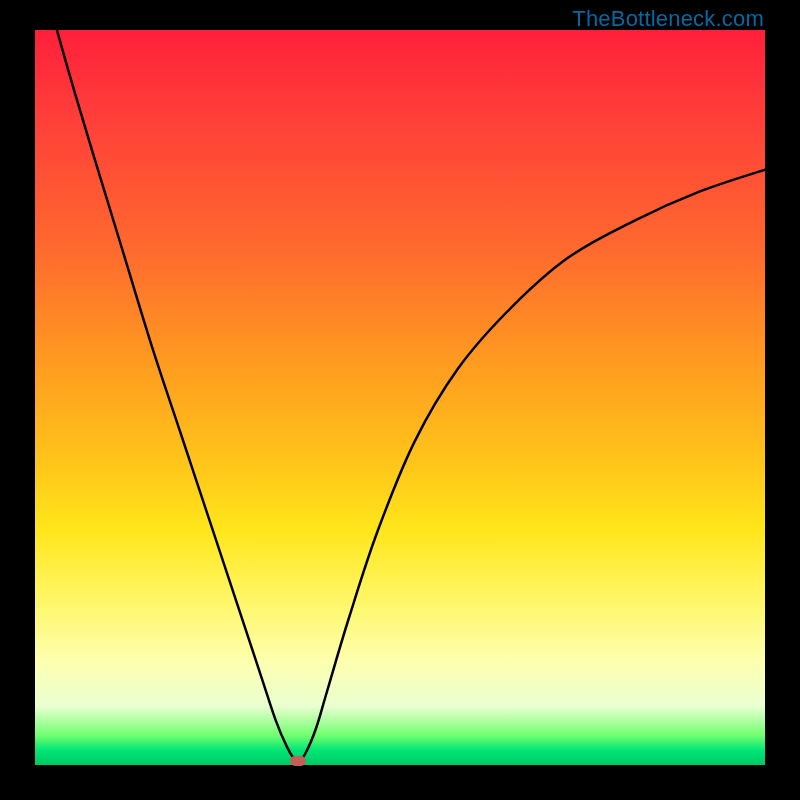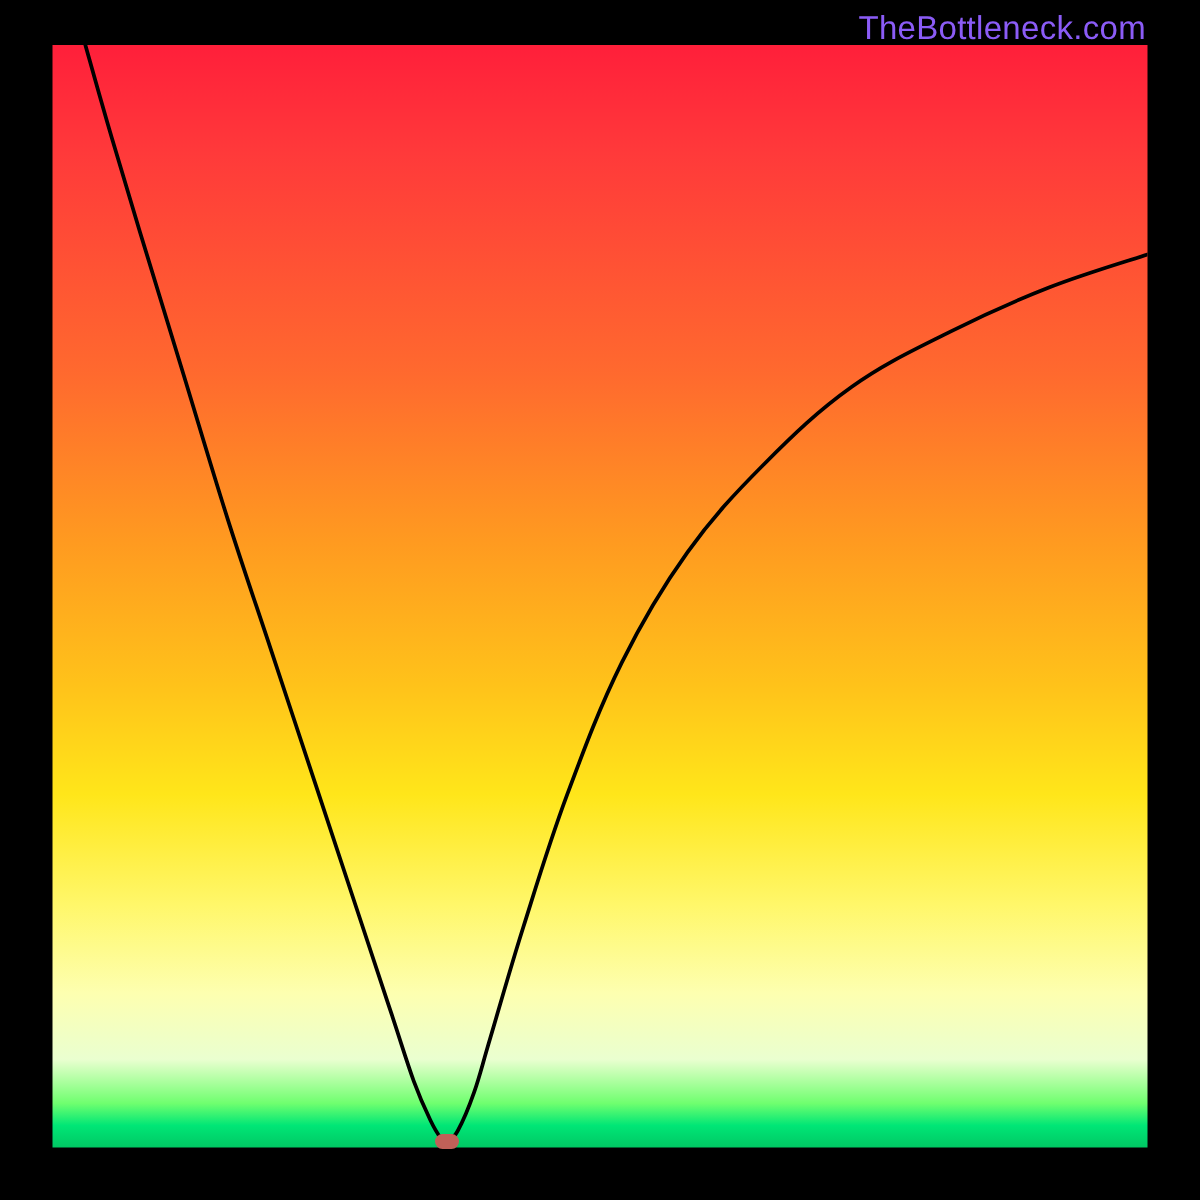--- a/index.html
+++ b/index.html
@@ -39,21 +39,21 @@
       #eaffd0 92%,
       #6fff6f 96%,
       #00e676 98%,
       #00c864 100%
     );
   }
   .watermark {
     position: absolute;
     top: 6px;
     right: 36px;
-    color: #8b5cf6;
+    color: #0369a1;
     font-size: 22px;
     font-weight: 400;
     letter-spacing: 0.2px;
     z-index: 10;
   }
   svg.curve {
     position: absolute;
     left: 0;
     top: 0;
     width: 730px;

